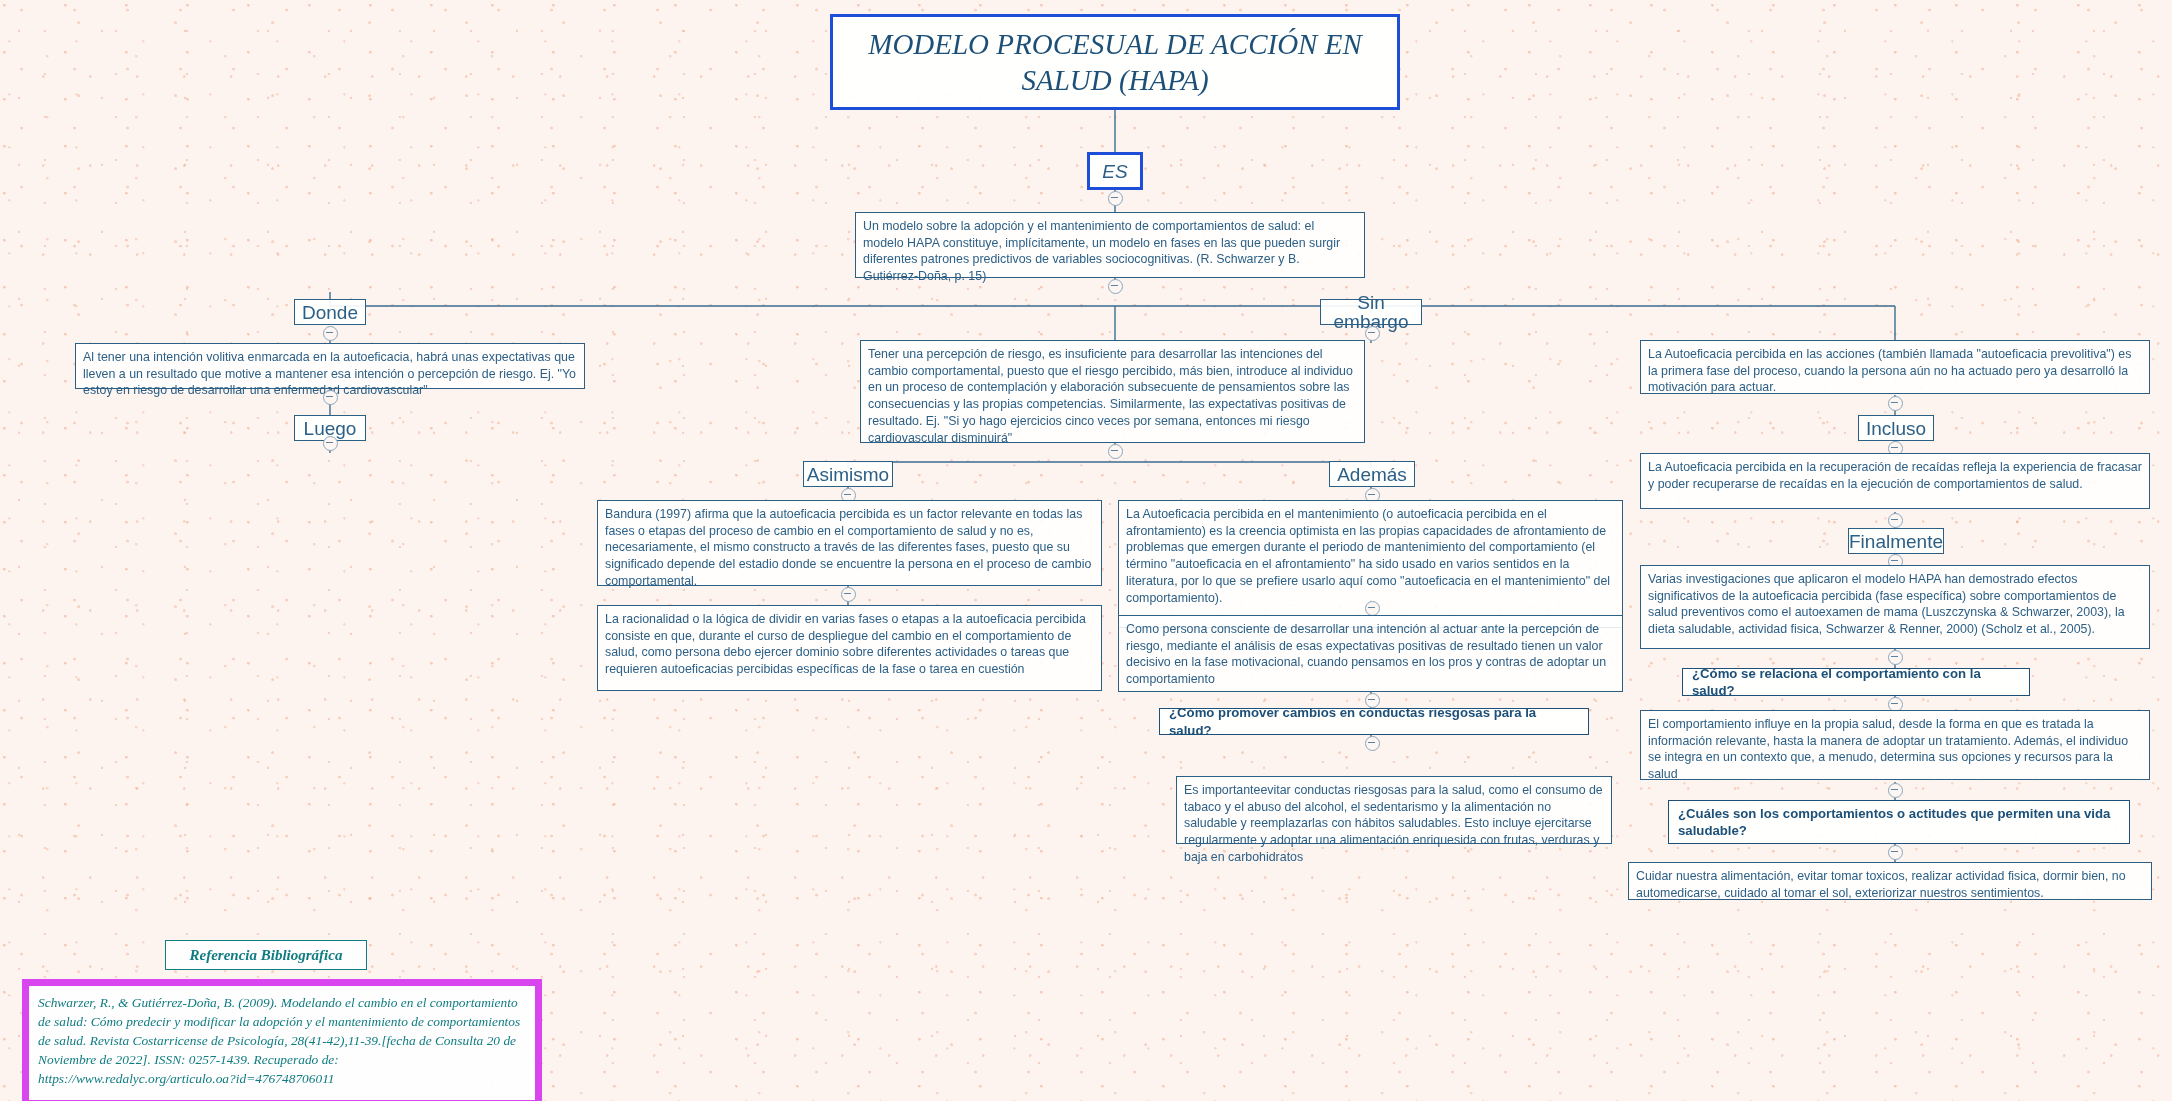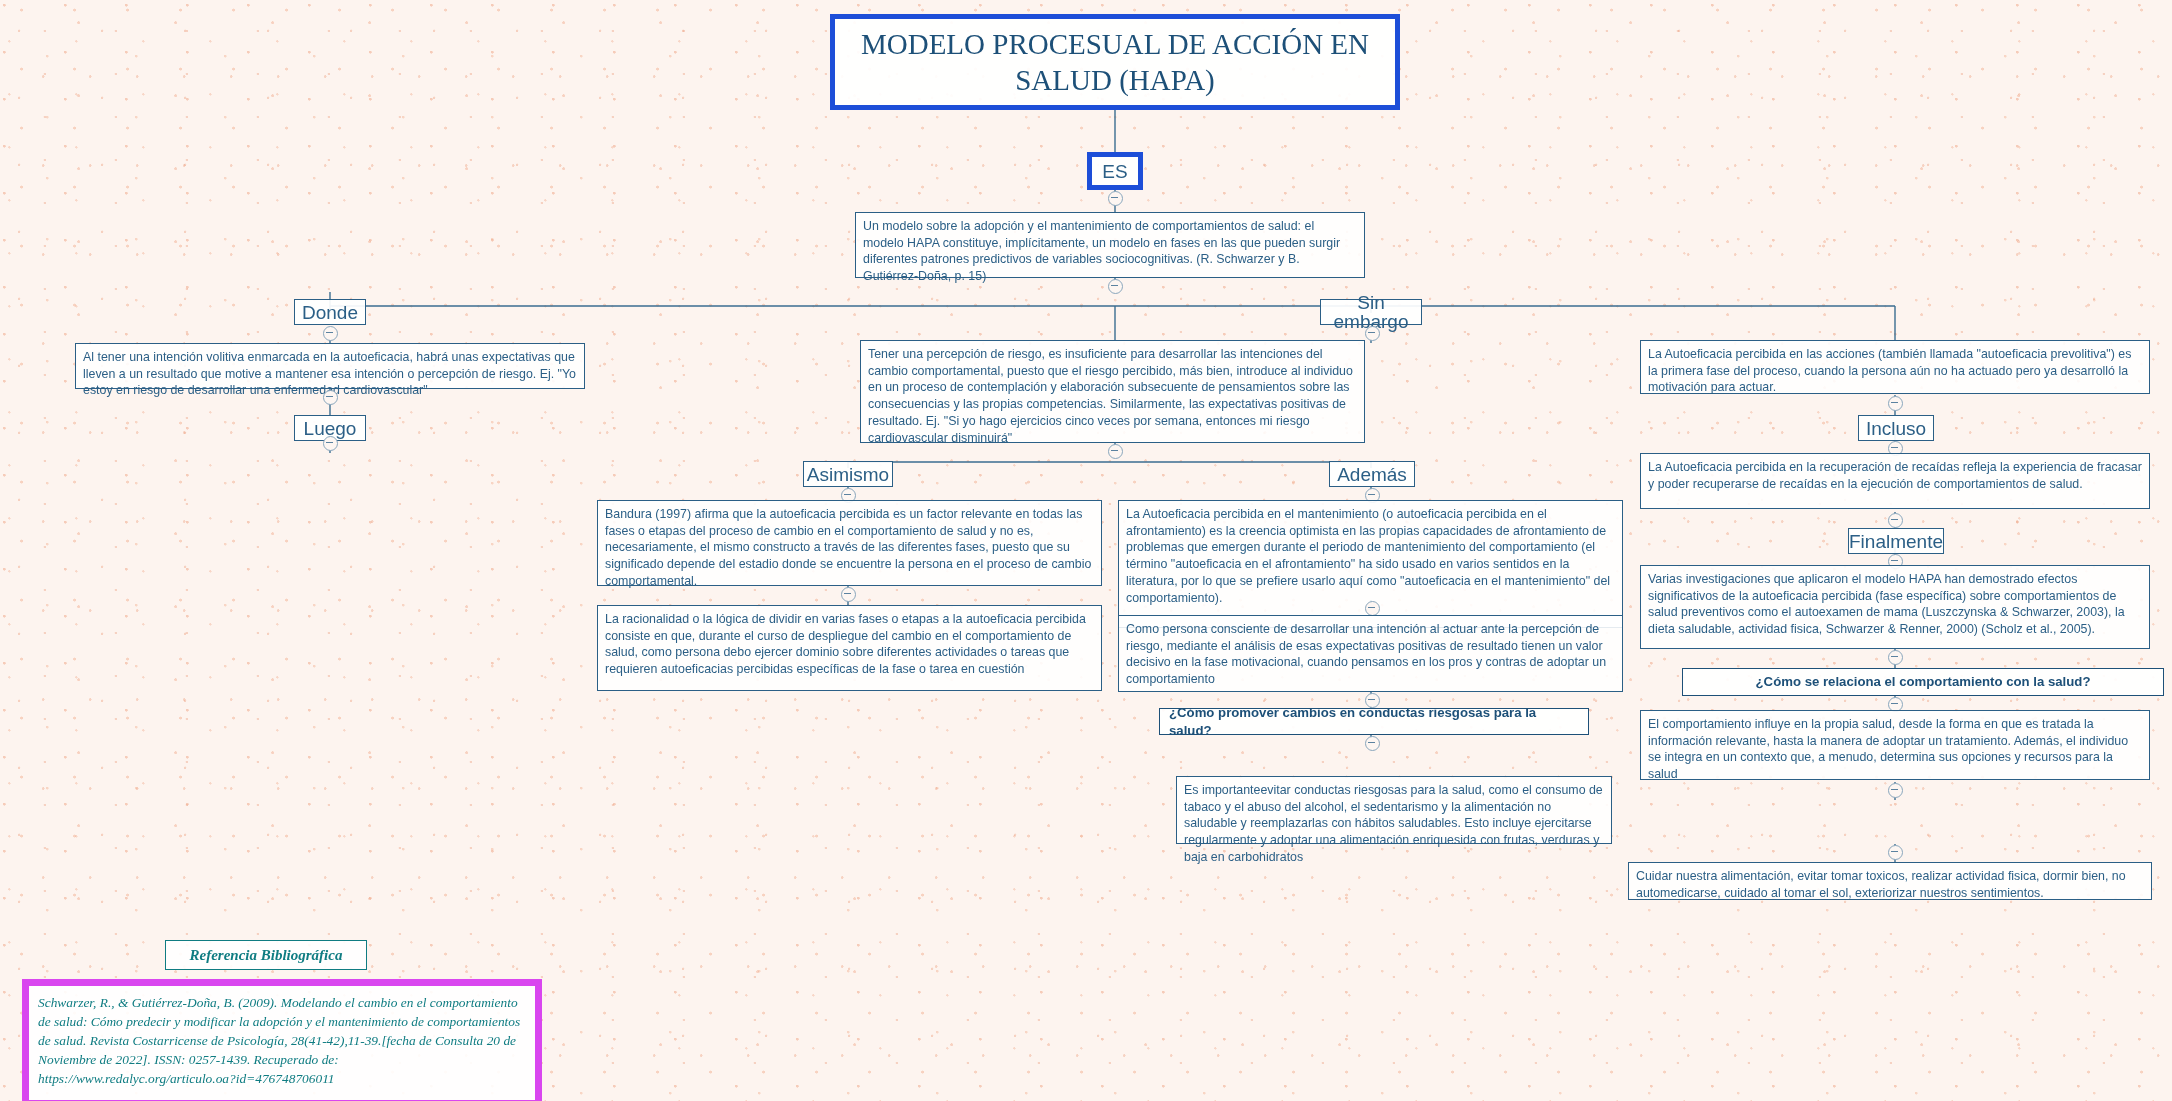--- a/index.html
+++ b/index.html
@@ -24,21 +24,21 @@
       radial-gradient(circle at 14% 78%, rgba(240,170,140,.40) 0 1.0px, transparent 1.4px),
       radial-gradient(circle at 53% 92%, rgba(242,176,146,.46) 0 1.2px, transparent 1.6px);
     background-size:61px 47px,83px 67px,53px 59px,71px 43px,97px 73px,47px 89px,67px 53px,89px 61px;
     pointer-events:none;
   }
   #canvas{position:absolute;inset:0;}
   svg.links{position:absolute;left:0;top:0;width:2172px;height:1101px;pointer-events:none;}
 
   .node{position:absolute;box-sizing:border-box;background:rgba(255,255,255,.90);
         border:1px solid #2b5f86;color:#2b5f86;}
-  .node.thick{border:5px solid #1d4ed8;}
+  .node.thick{border:3px solid #1d4ed8;font-style:italic;}
 
   .title-node{
     font-family:"Liberation Serif",serif;
     font-size:29px;line-height:1.25;text-align:center;color:#1d5078;
     display:flex;align-items:center;justify-content:center;
     background:rgba(255,255,255,.92);
   }
   .text-node{
     font-size:12.4px;line-height:1.35;padding:5px 7px;color:#2b5f86;
     background:rgba(255,255,255,.88);
@@ -238,30 +238,33 @@
   <div class="node connector-node" style="left:1848px;top:528px;width:96px;height:26px;">
     <span>Finalmente</span>
   </div>
   <div class="collapse" style="left:1888px;top:554px;"></div>
 
   <div class="node text-node" style="left:1640px;top:565px;width:510px;height:84px;">
     <span>Varias investigaciones que aplicaron el modelo HAPA han demostrado efectos significativos de la autoeficacia percibida (fase específica) sobre comportamientos de salud preventivos como el autoexamen de mama (Luszczynska &amp; Schwarzer, 2003), la dieta saludable, actividad fisica, Schwarzer &amp; Renner, 2000) (Scholz et al., 2005).</span>
   </div>
   <div class="collapse" style="left:1888px;top:650px;"></div>
 
-  <div class="node question-node" style="left:1682px;top:668px;width:482px;height:28px;justify-content:center;">
+  <div class="node question-node" style="left:1682px;top:668px;width:348px;height:28px;justify-content:center;">
     <span>¿Cómo se relaciona el comportamiento con la salud?</span>
   </div>
   <div class="collapse" style="left:1888px;top:697px;"></div>
 
   <div class="node text-node" style="left:1640px;top:710px;width:510px;height:70px;">
     <span>El comportamiento influye en la propia salud, desde la forma en que es tratada la información relevante, hasta la manera de adoptar un tratamiento. Además, el individuo se integra en un contexto que, a menudo, determina sus opciones y recursos para la salud</span>
   </div>
   <div class="collapse" style="left:1888px;top:783px;"></div>
 
+  <div class="node question-node" style="left:1668px;top:800px;width:462px;height:44px;">
+    <span>¿Cuáles son los comportamientos o actitudes que permiten una vida saludable?</span>
+  </div>
   <div class="collapse" style="left:1888px;top:845px;"></div>
 
   <div class="node text-node" style="left:1628px;top:862px;width:524px;height:38px;">
     <span>Cuidar nuestra alimentación, evitar tomar toxicos, realizar actividad fisica, dormir bien, no automedicarse, cuidado al tomar el sol, exteriorizar nuestros sentimientos.</span>
   </div>
 
   <div class="ref-title" style="position:absolute;left:165px;top:940px;width:200px;height:28px;">
     <span>Referencia Bibliográfica</span>
   </div>
 

